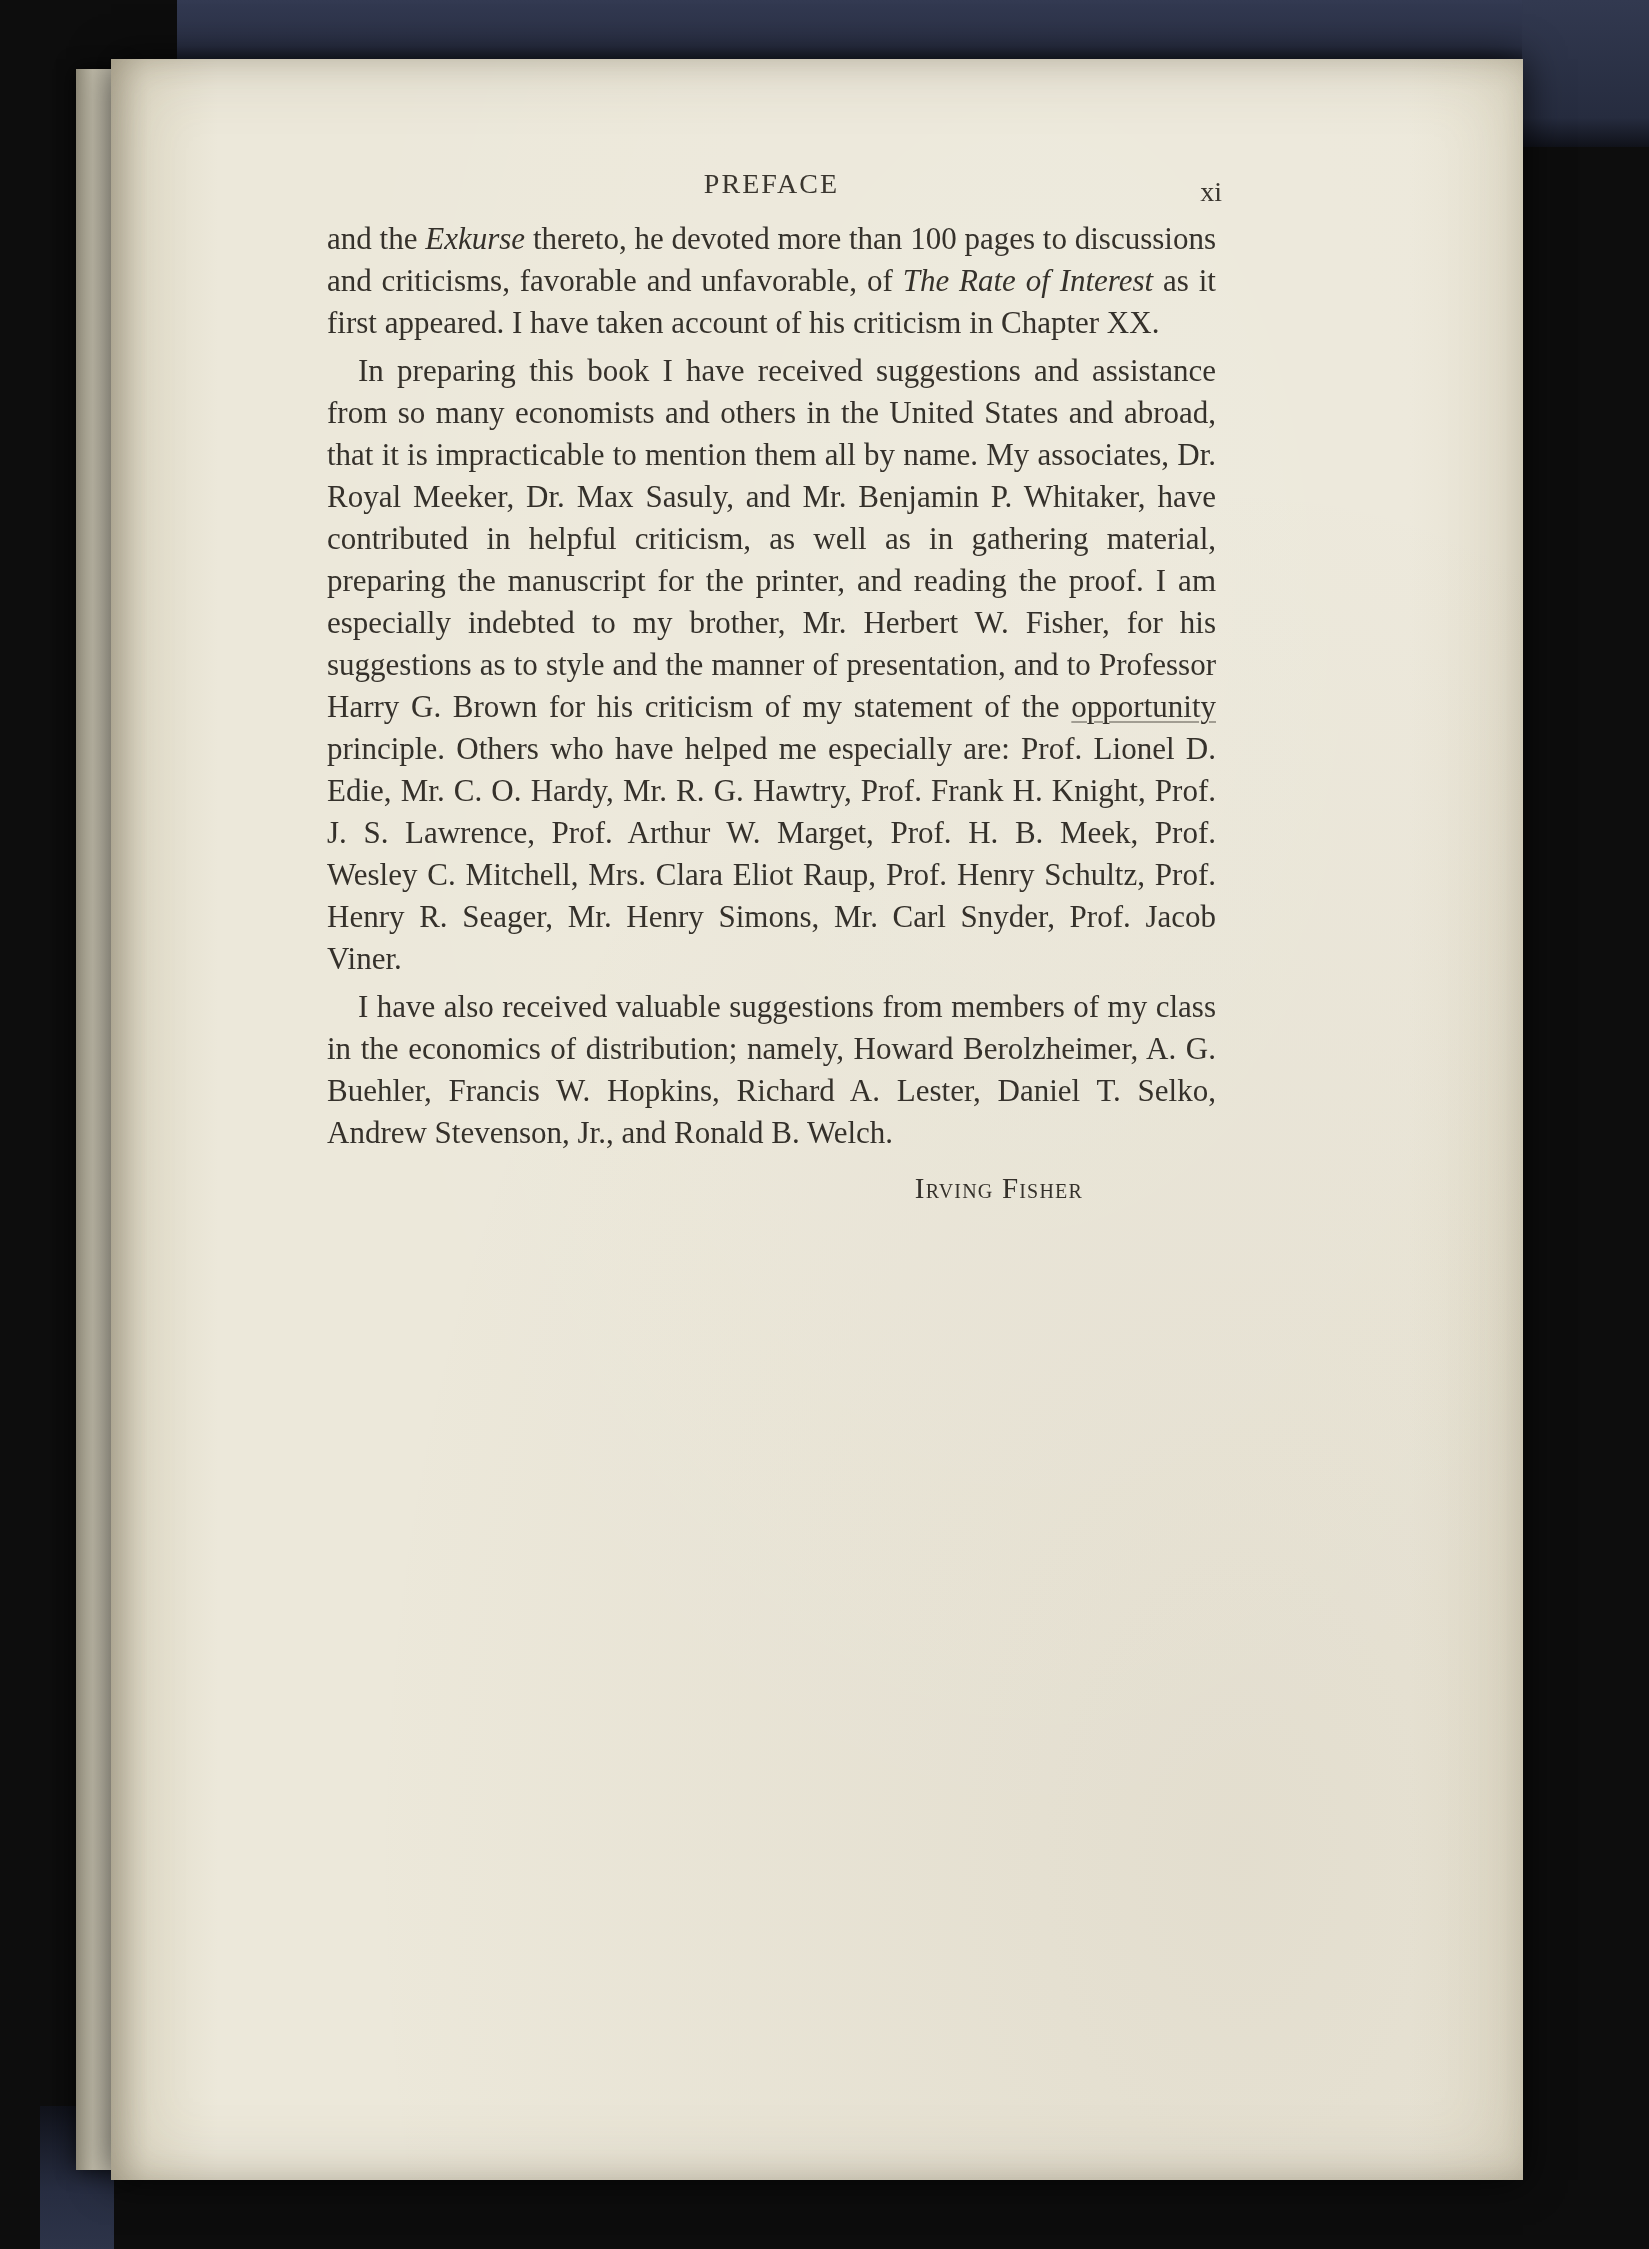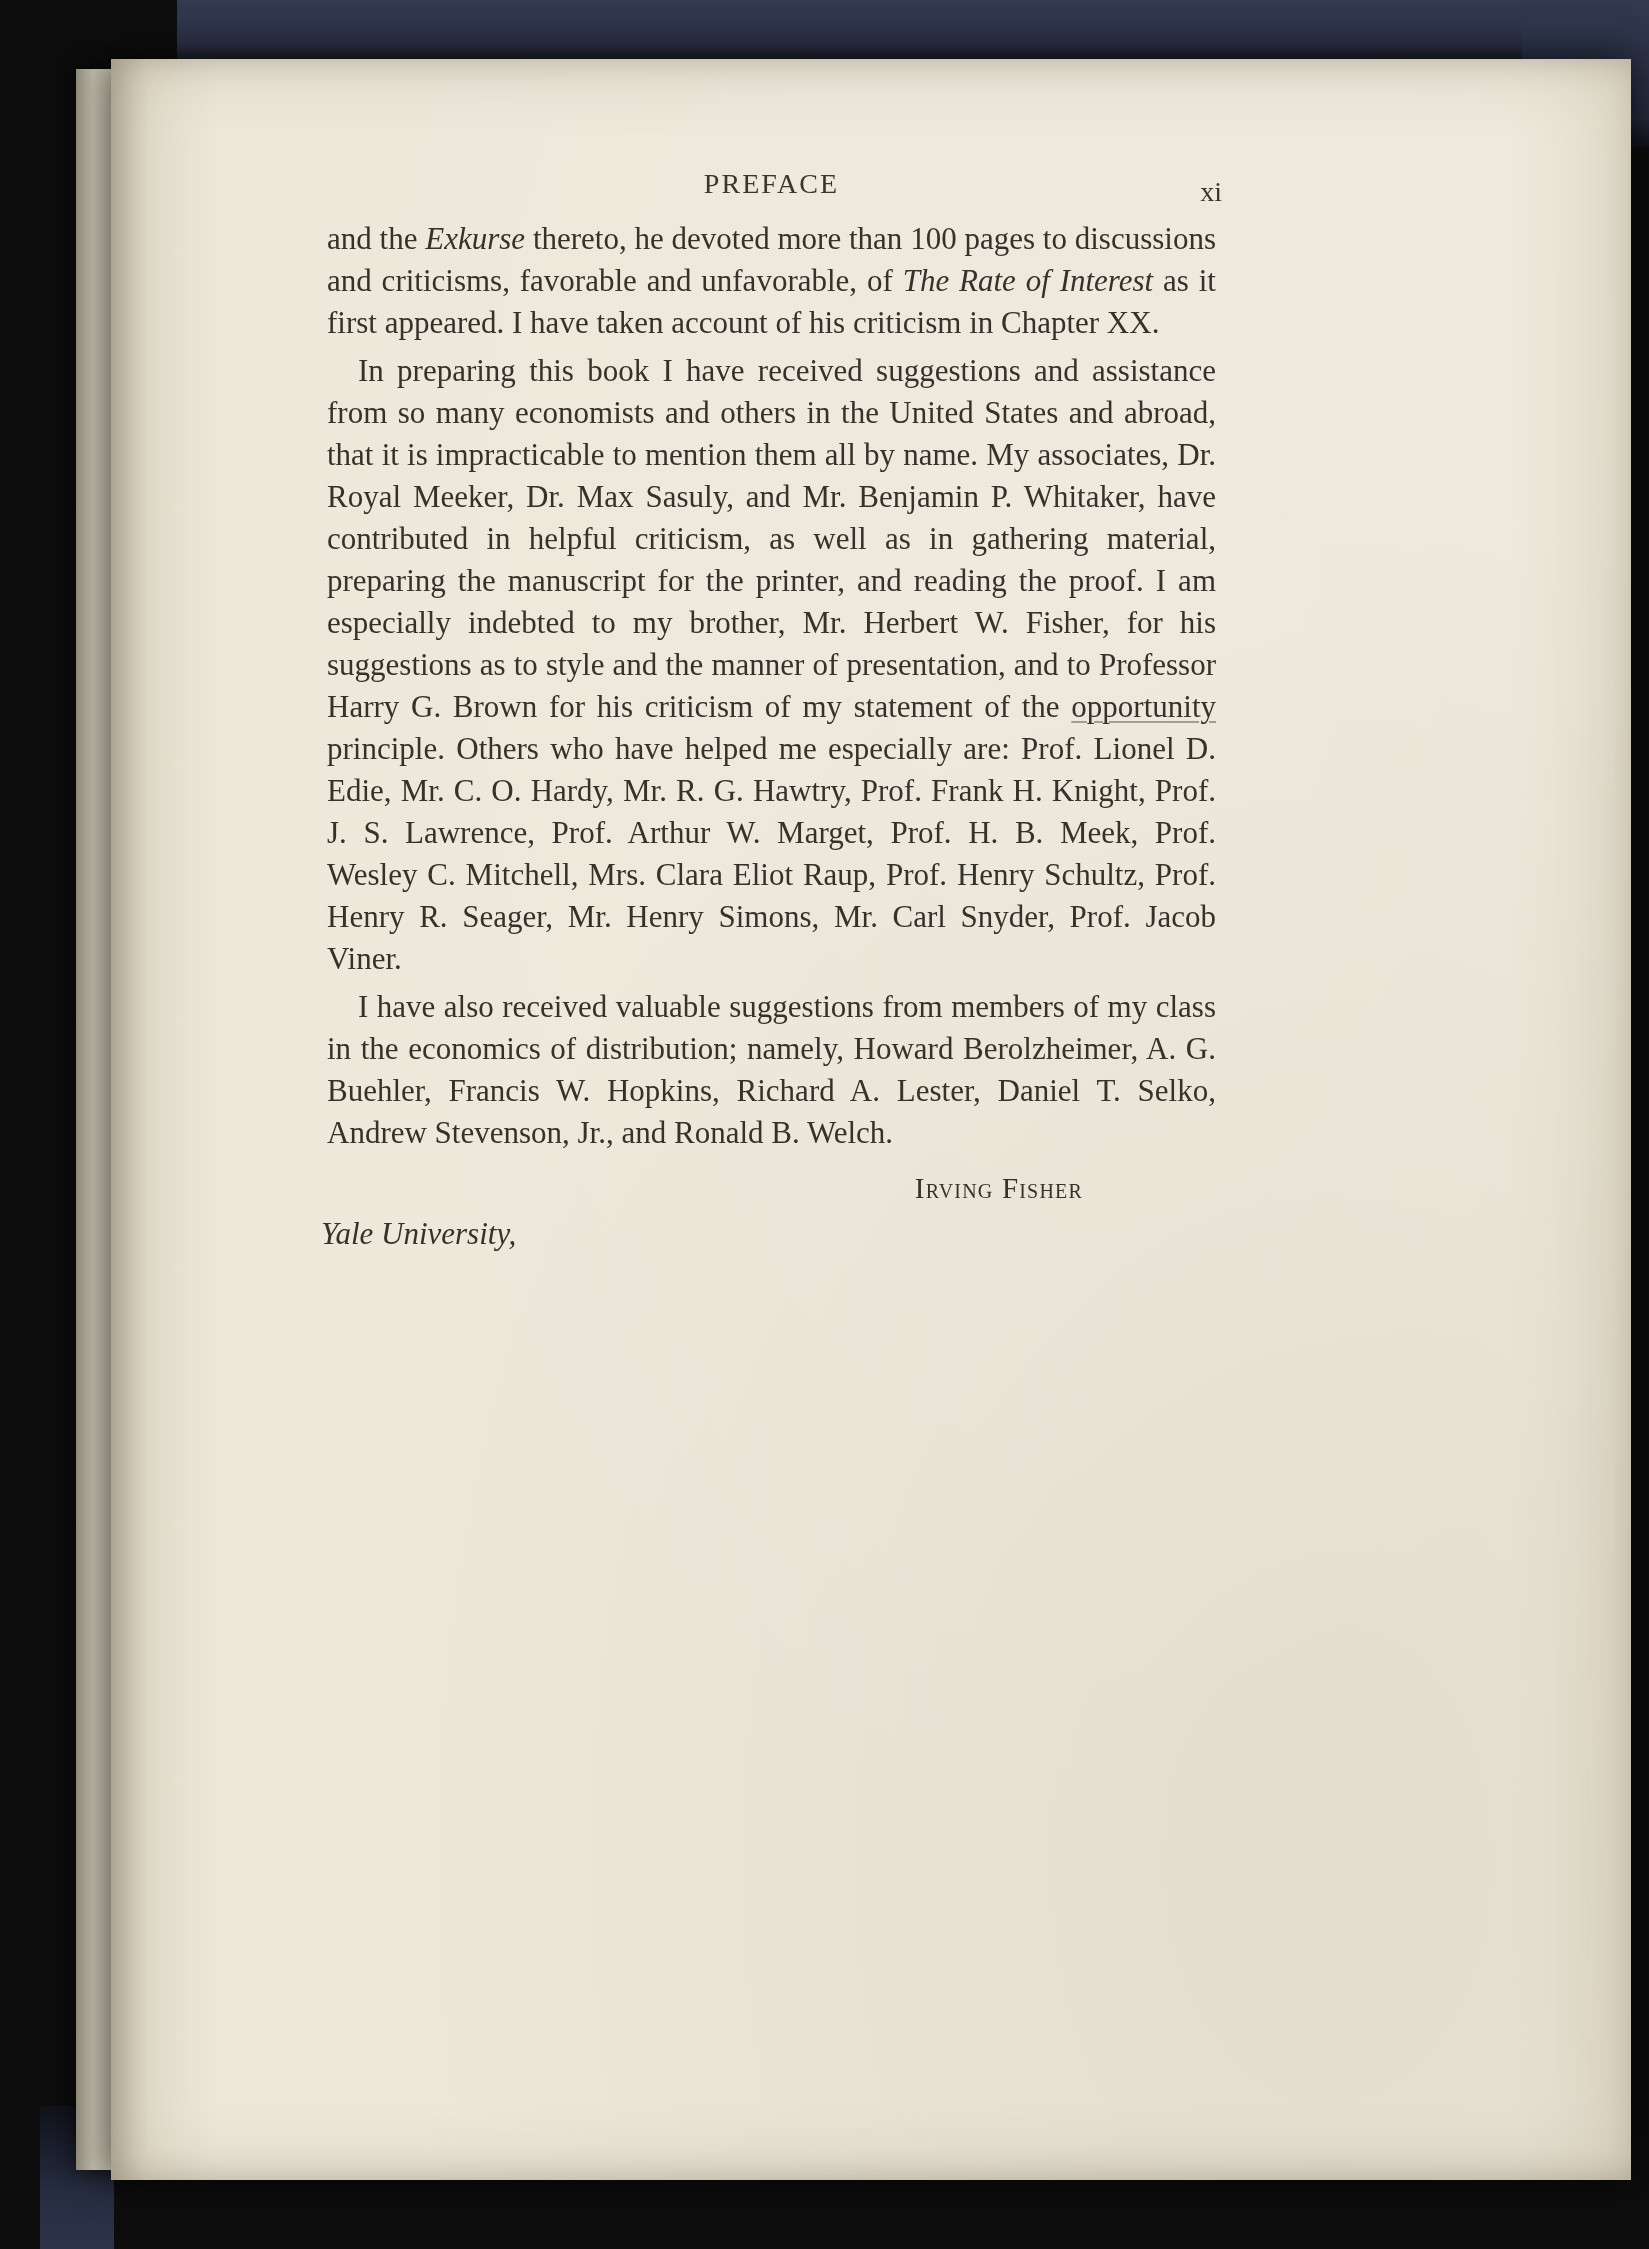--- a/index.html
+++ b/index.html
@@ -51,21 +51,21 @@
     width: 48px;
     height: 2101px;
     background: linear-gradient(90deg, #8f8a79 0%, #c9c4b1 35%, #ddd8c6 100%);
     box-shadow: 0 0 20.6px rgba(0,0,0,0.7);
   }
   
   .page {
     position: absolute;
     left: 111px;
     top: 59px;
-    width: 1520px;
+    width: 1412px;
     height: 2121px;
     background:
       radial-gradient(ellipse at 65% 25%, rgba(255,255,255,0.10), transparent 60%),
       radial-gradient(ellipse at 80% 85%, rgba(120,100,70,0.08), transparent 55%),
       linear-gradient(90deg, #cfc9b6 0px, #e2ddcb 37px, #ece8da 107px, #ece8da 92%, #e4dfcd 100%);
     box-shadow:
       inset 0 0 74px rgba(105, 92, 66, 0.22),
       inset 10px 0 29px rgba(80, 70, 50, 0.25),
       0 0 37px rgba(0,0,0,0.75);
     color: #35312b;
@@ -153,20 +153,19 @@
 
       <div>
           <p class="para"><span>and the </span><em>Exkurse</em><span> thereto, he devoted more than 100 pages to discussions and criticisms, favorable and unfavorable, of </span><em>The Rate of Interest</em><span> as it first appeared. I have taken account of his criticism in Chapter XX.</span></p>
           <p class="para indent"><span>In preparing this book I have received suggestions and assistance from so many economists and others in the United States and abroad, that it is impracticable to mention them all by name. My associates, Dr. Royal Meeker, Dr. Max Sasuly, and Mr. Benjamin P. Whitaker, have contributed in helpful criticism, as well as in gathering material, preparing the manuscript for the printer, and reading the proof. I am especially indebted to my brother, Mr. Herbert W. Fisher, for his suggestions as to style and the manner of presentation, and to Professor Harry G. Brown for his criticism of my statement of the </span><span class="pencil-underline">opportunity</span><span> principle. Others who have helped me especially are: Prof. Lionel D. Edie, Mr. C. O. Hardy, Mr. R. G. Hawtry, Prof. Frank H. Knight, Prof. J. S. Lawrence, Prof. Arthur W. Marget, Prof. H. B. Meek, Prof. Wesley C. Mitchell, Mrs. Clara Eliot Raup, Prof. Henry Schultz, Prof. Henry R. Seager, Mr. Henry Simons, Mr. Carl Snyder, Prof. Jacob Viner.</span></p>
           <p class="para indent"><span>I have also received valuable suggestions from members of my class in the economics of distribution; namely, Howard Berolzheimer, A. G. Buehler, Francis W. Hopkins, Richard A. Lester, Daniel T. Selko, Andrew Stevenson, Jr., and Ronald B. Welch.</span></p>
         </div>
 
       <div class="signature">Irving Fisher</div>
 
       <div class="byline">
-        <div>Yale University,</div>
       </div>
 
     </div>
 
   </div>
 </div>
 
 
 </body></html>

